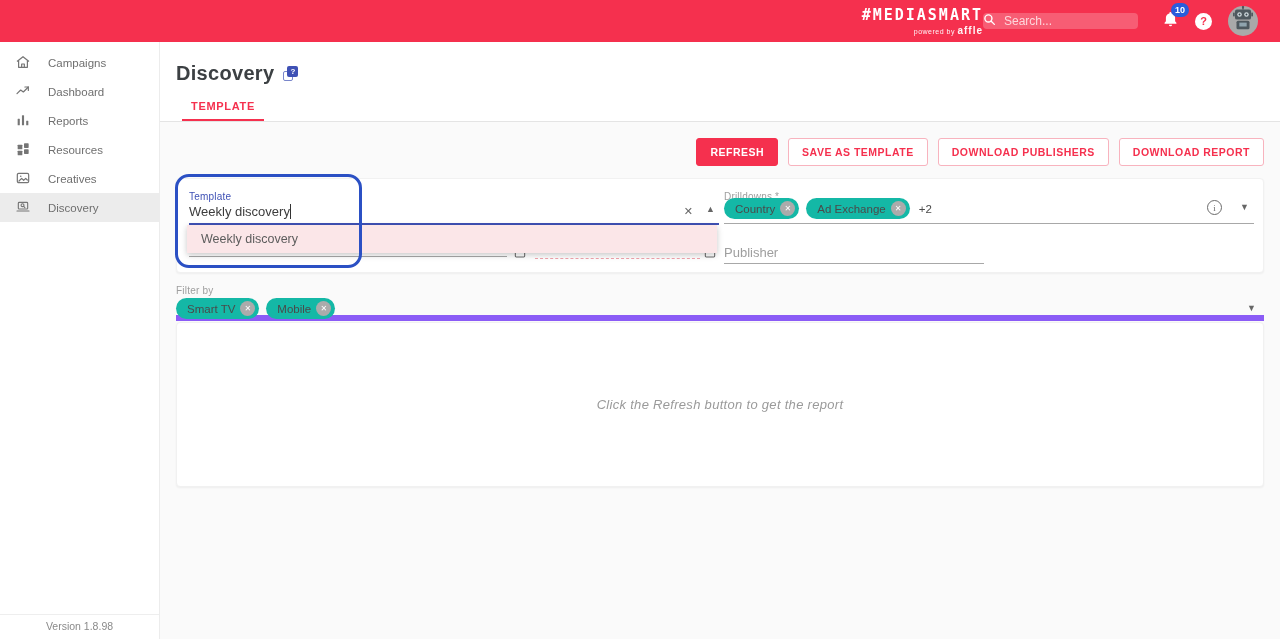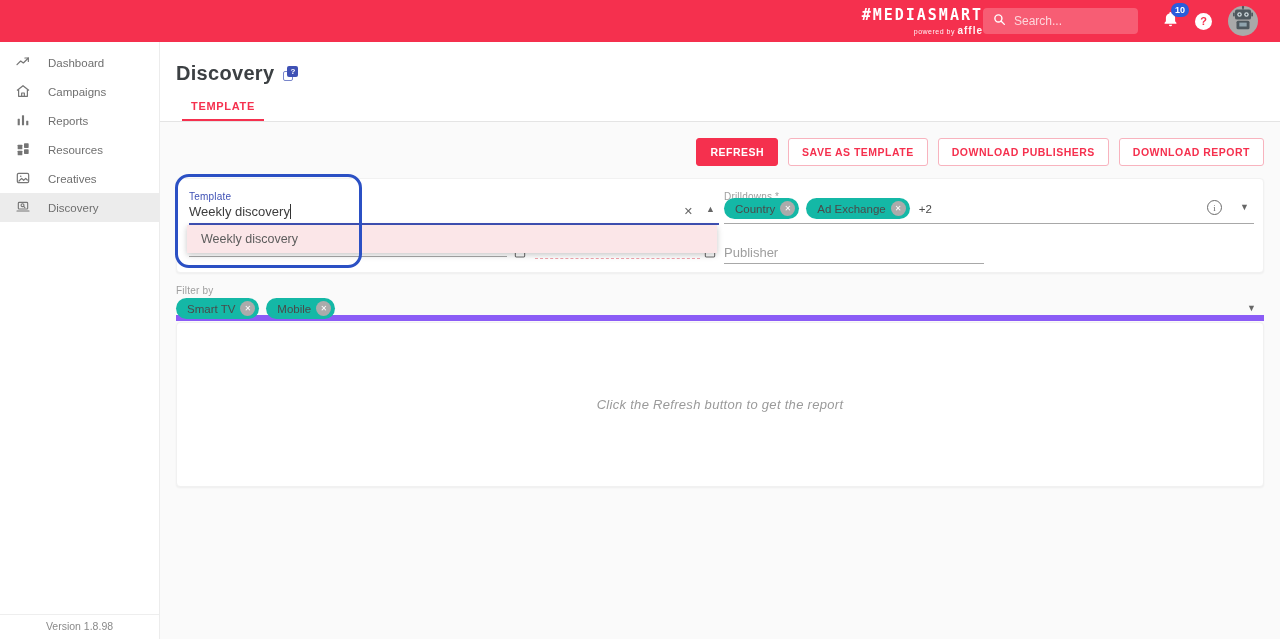--- a/index.html
+++ b/index.html
@@ -13,22 +13,22 @@
     position:absolute; left:0; top:0; width:1280px; height:42px;
     background:#F5304E; display:flex; align-items:center; justify-content:flex-end;
     z-index:30;
   }
   .logo { margin-left:22px; color:#fff; cursor:pointer; }
   .logo-main { font-size:15px; font-weight:bold; letter-spacing:2px; font-family:"DejaVu Sans Mono",monospace; }
   .logo-sub { font-size:7px; text-align:right; opacity:.95; margin-top:1px; letter-spacing:.5px; }
   .logo-sub .affle { font-size:10px; font-weight:bold; letter-spacing:1px; }
   .topbar-right { display:flex; align-items:center; margin-right:22px; }
   .searchbox {
-    width:155px; height:26px; border-radius:4px; background:rgba(255,255,255,.22);
-    display:flex; align-items:center; padding-left:10px; gap:8px; cursor:text;
+    width:155px; height:16px; border-radius:4px; background:rgba(255,255,255,.22);
+    display:flex; align-items:center; gap:8px; cursor:text;
   }
   .searchbox svg { flex:0 0 auto; }
   .search-ph { font-size:12px; color:rgba(255,255,255,.75); }
   .bell-wrap { position:relative; margin-left:24px; cursor:pointer; }
   .badge {
     position:absolute; top:-7px; left:9px; min-width:18px; height:14px; border-radius:8px;
     background:#2A5CDB; color:#fff; font-size:9px; font-weight:bold;
     display:flex; align-items:center; justify-content:center; padding:0 3px;
   }
   .help-btn {
@@ -197,36 +197,36 @@
             <rect x="8.6" y="15.8" width="6.8" height="3.6" fill="#90A4AE"></rect>
           </svg>
         </span>
       </div>
     </div>
   </header>
 
   <aside class="sidebar">
     <div class="nav-item">
       <span>
-        <svg width="16" height="16" viewBox="0 0 24 24" fill="none" stroke="#757575" stroke-width="1.8" stroke-linecap="round" stroke-linejoin="round">
-          <polyline points="3 16 8.5 10.5 12.5 13.5 20 6"></polyline>
-            <polyline points="14.8 6 20 6 20 11.2"></polyline>
-        </svg>
-      </span>
-      <span>Dashboard</span>
-    </div>
-    <div class="nav-item">
-      <span>
         <svg width="16" height="16" viewBox="0 0 24 24" fill="none" stroke="#757575" stroke-width="1.8" stroke-linejoin="round">
           <path d="M3 11.2 12 4l9 7.2"></path>
             <path d="M5.4 9.6V20h13.2V9.6"></path>
             <path d="M10 20v-5h4v5"></path>
         </svg>
       </span>
       <span>Campaigns</span>
+    </div>
+    <div class="nav-item">
+      <span>
+        <svg width="16" height="16" viewBox="0 0 24 24" fill="none" stroke="#757575" stroke-width="1.8" stroke-linecap="round" stroke-linejoin="round">
+          <polyline points="3 16 8.5 10.5 12.5 13.5 20 6"></polyline>
+            <polyline points="14.8 6 20 6 20 11.2"></polyline>
+        </svg>
+      </span>
+      <span>Dashboard</span>
     </div>
     <div class="nav-item">
       <span>
         <svg width="16" height="16" viewBox="0 0 24 24" fill="#757575">
           <rect x="4" y="10" width="3.2" height="10" rx=".6"></rect>
             <rect x="10.4" y="5" width="3.2" height="15" rx=".6"></rect>
             <rect x="16.8" y="13" width="3.2" height="7" rx=".6"></rect>
         </svg>
       </span>
       <span>Reports</span>

